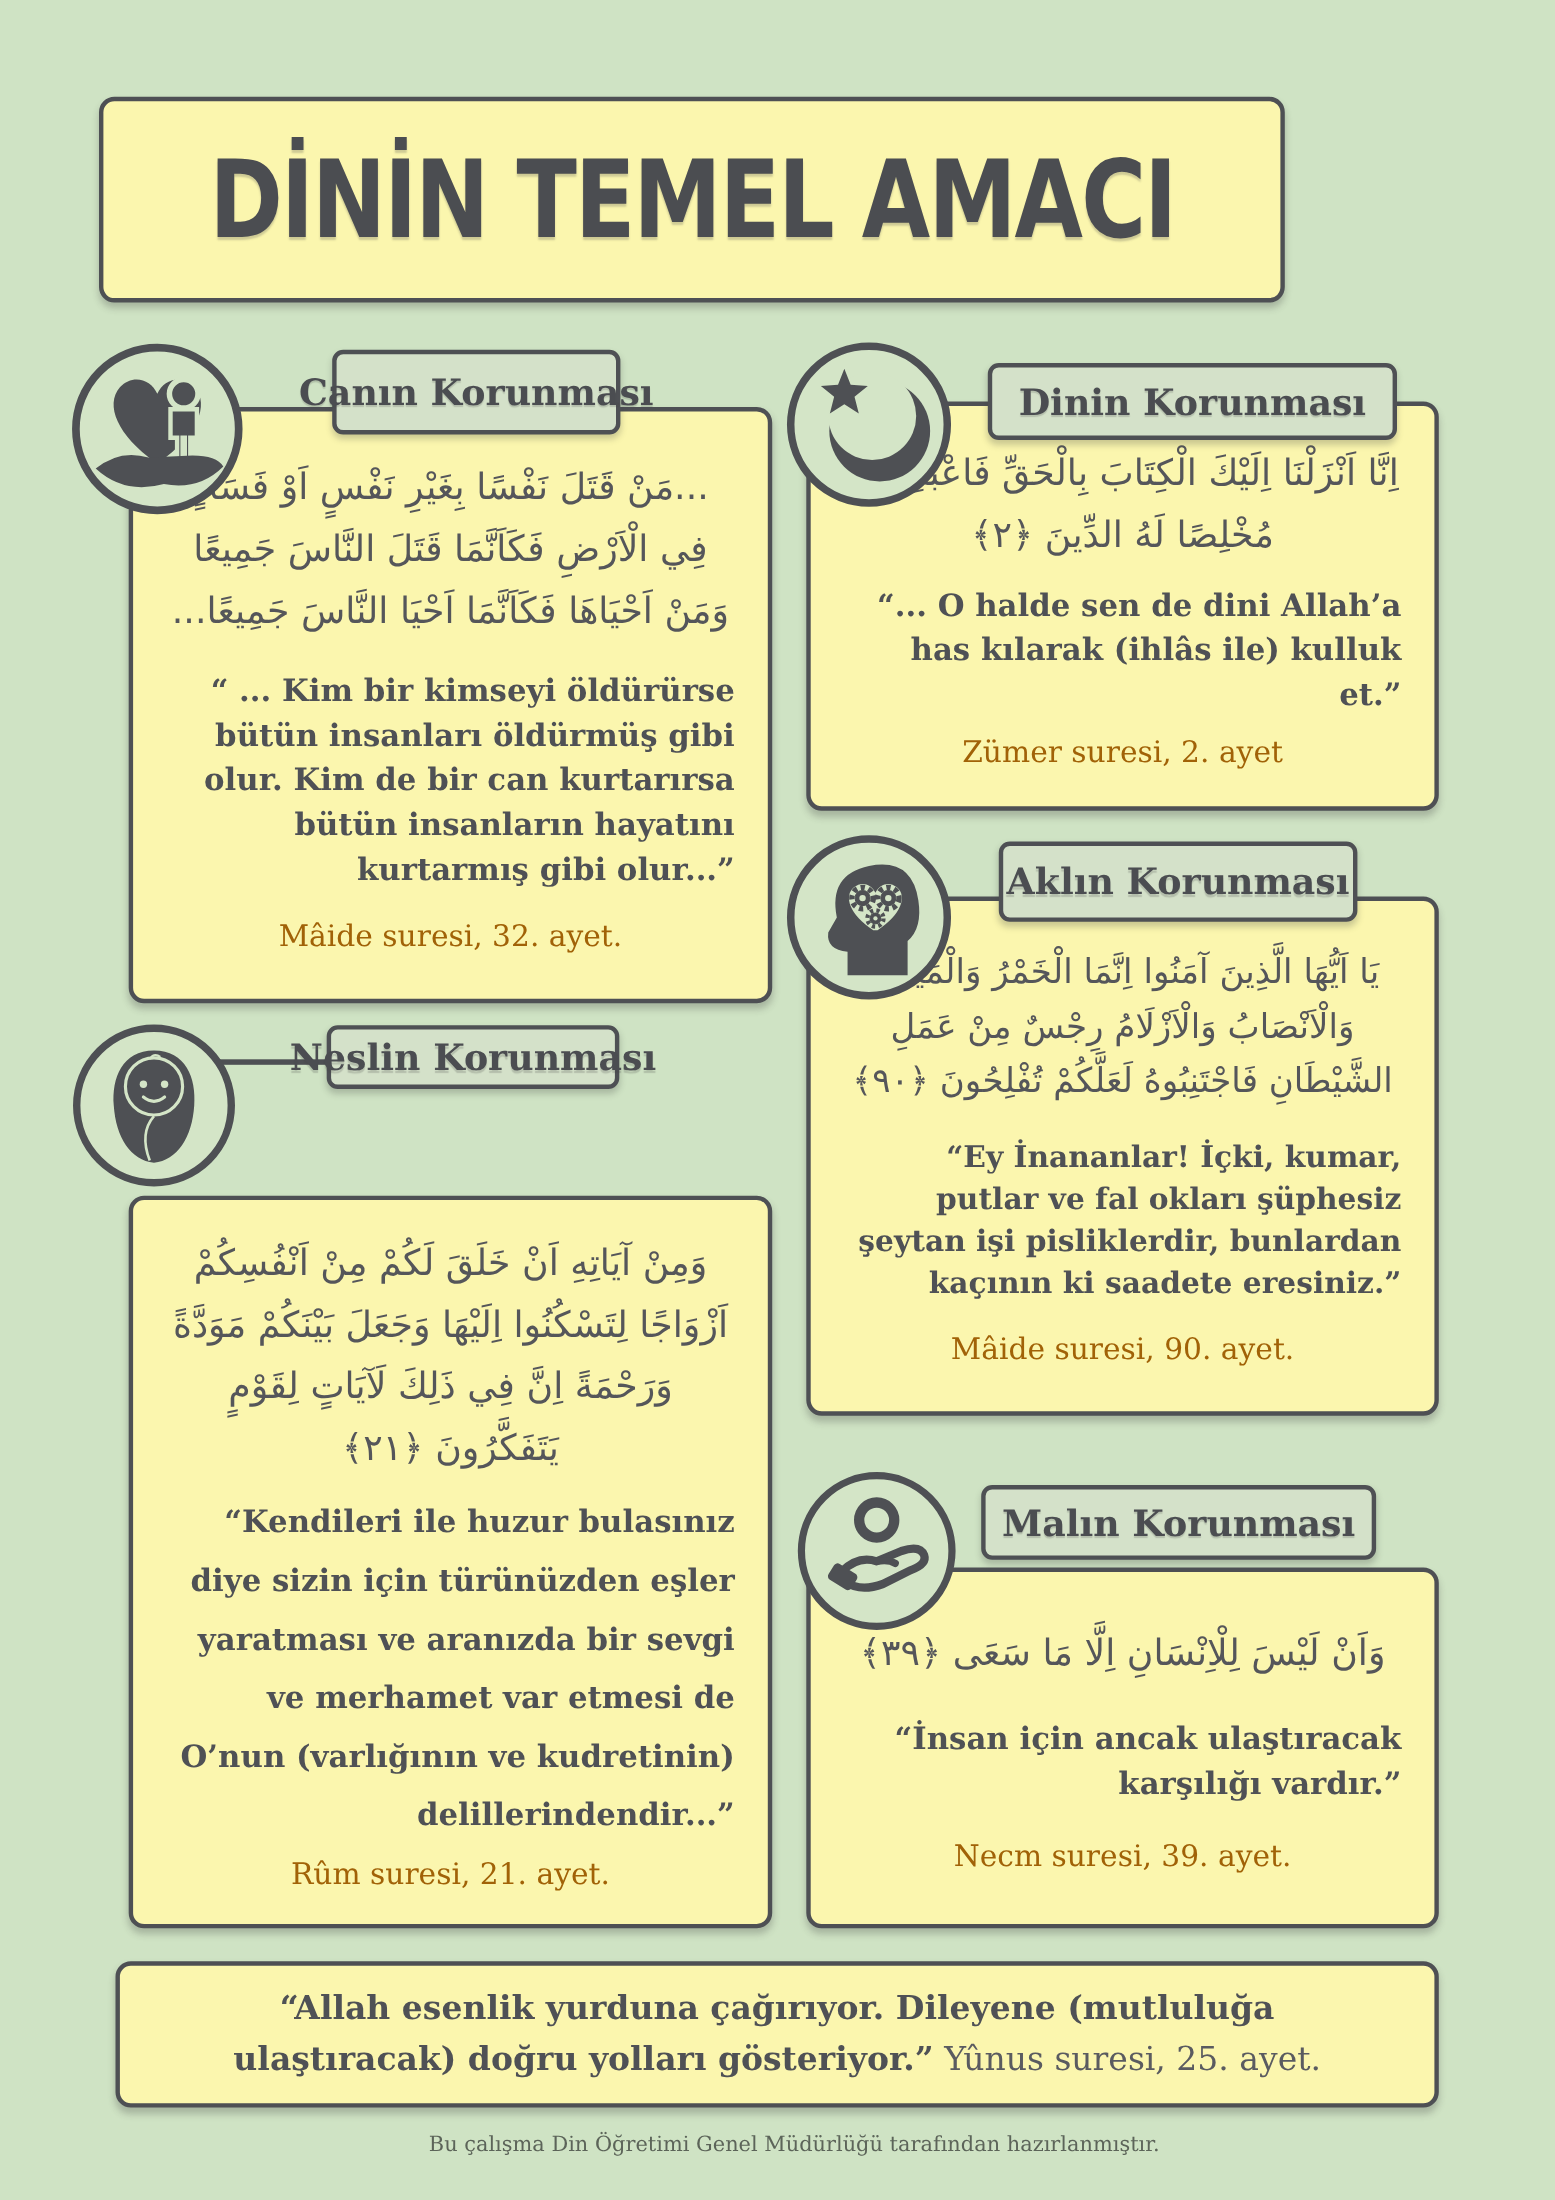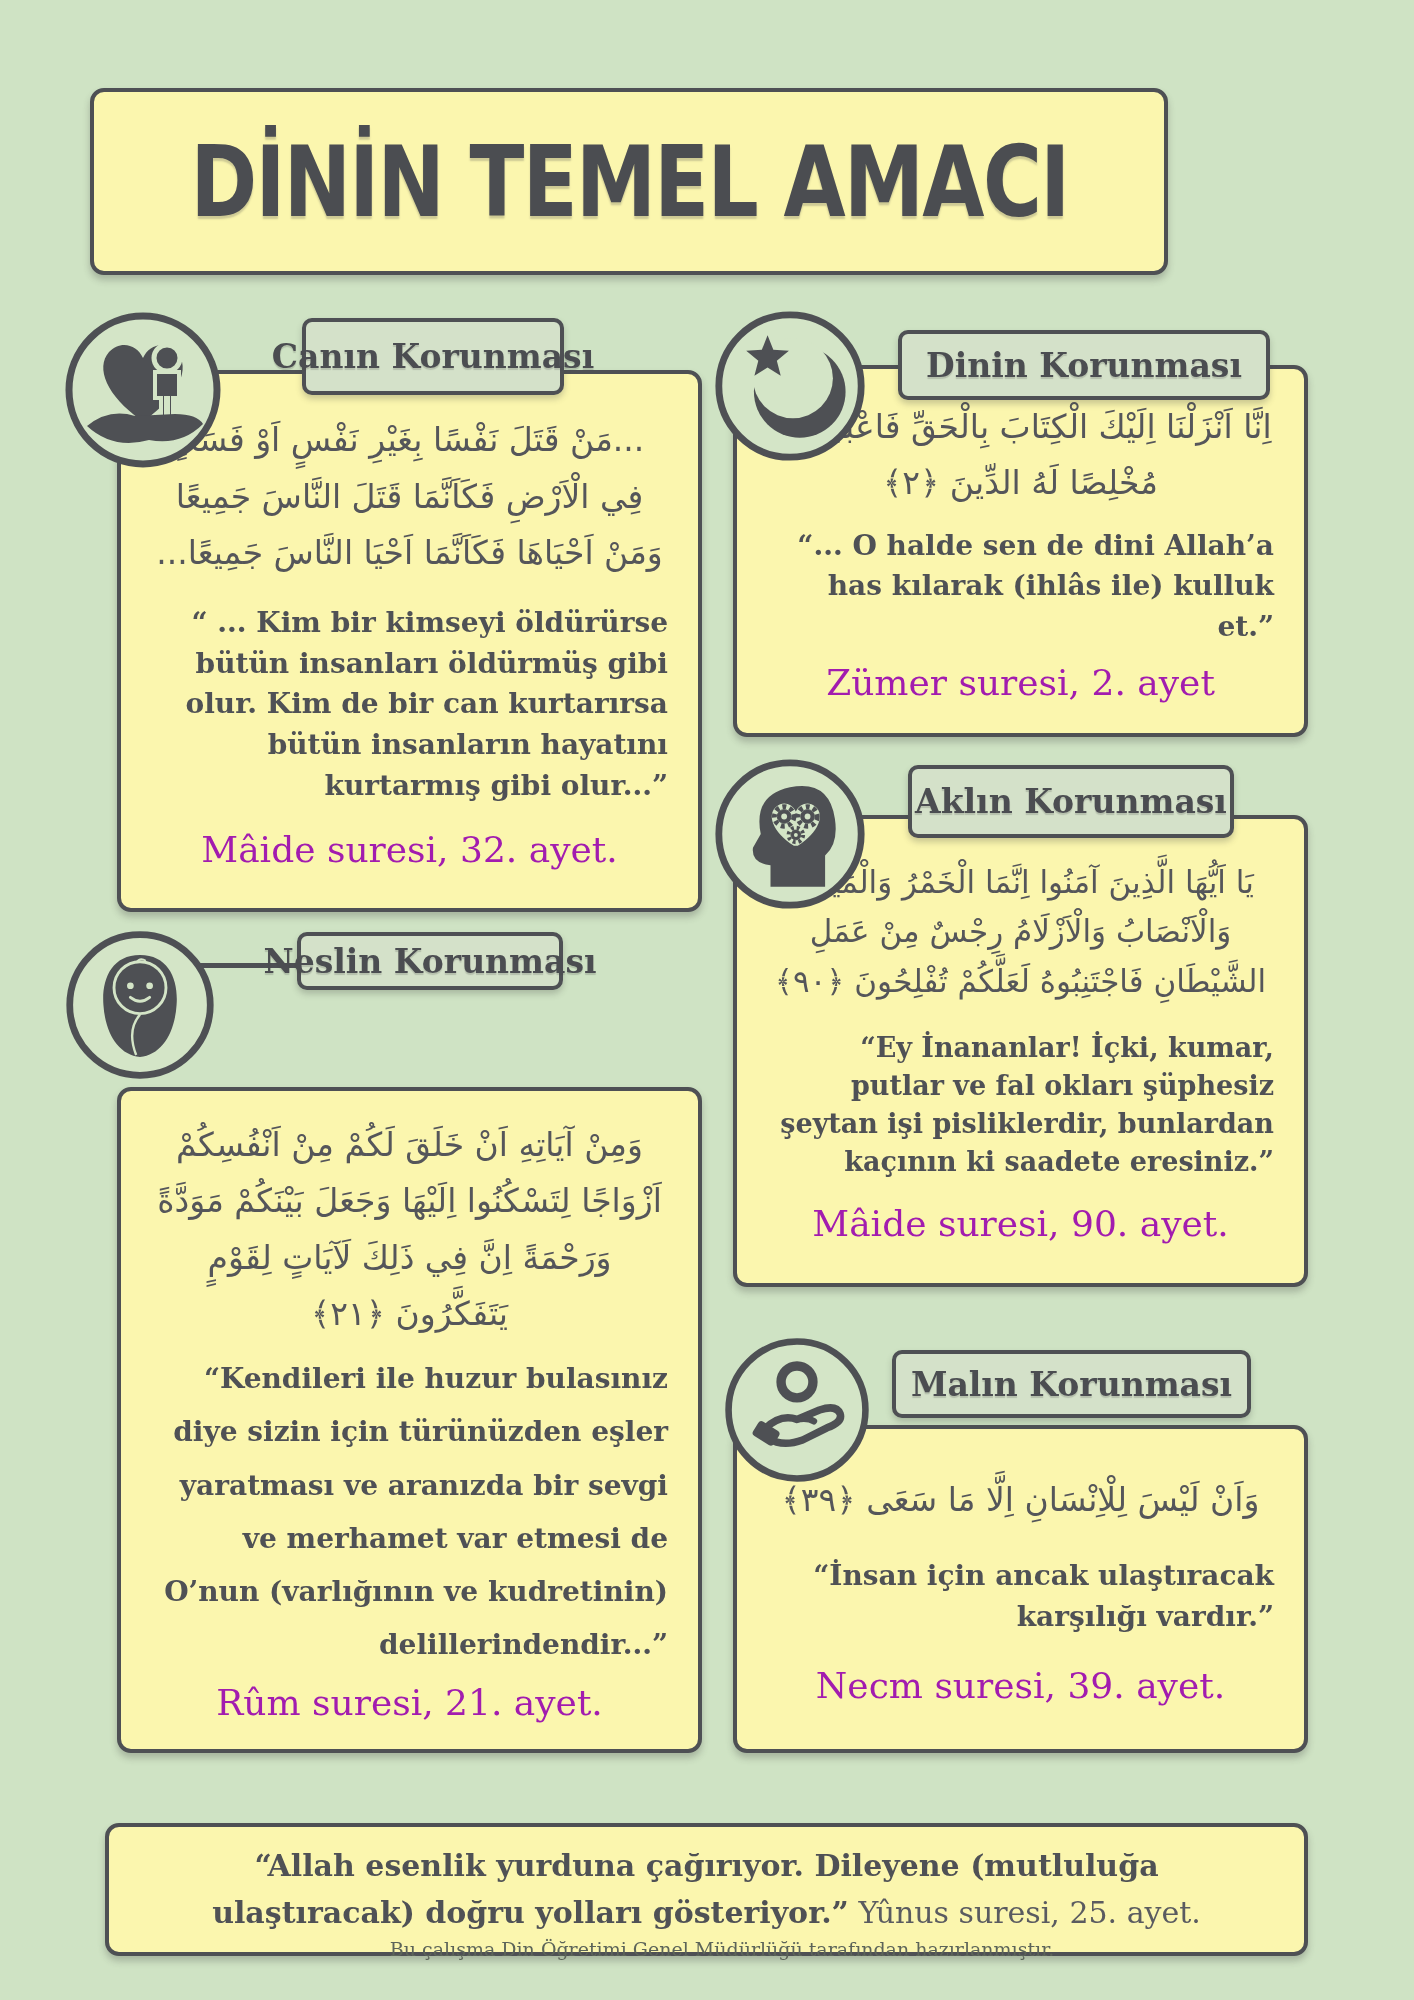--- a/index.html
+++ b/index.html
@@ -74,23 +74,23 @@
   }
   .turk{
     font-weight:bold;
     font-size:28px;
     line-height:1.45;
     text-align:right;
     color:#4f5155;
     margin:0;
   }
   .src{
-    font-size:36px;
+    font-size:27px;
     text-align:center;
-    color:#a21caf;
+    color:#a16207;
     margin:0;
   }
   
   .card-can  {left:117px;top:370px;width:585px;height:542px;}
   .card-din  {left:733px;top:365px;width:575px;height:372px;}
   .card-akil {left:733px;top:815px;width:575px;height:472px;}
   .card-nesil{left:117px;top:1087px;width:585px;height:666px;}
   .card-mal  {left:733px;top:1425px;width:575px;height:328px;}
   .card-akil .arabic{font-size:31px;line-height:1.6;}
   .card-akil .turk{font-size:27px;line-height:1.4;}
@@ -109,21 +109,20 @@
     position:absolute;
     background:#4e5054;
     height:5px;
     z-index:1;
   }
   .conn-nesil{left:140px;top:963px;width:160px;}
   .quotebox{
     left:105px;top:1783px;width:1203px;height:133px;
     display:flex;align-items:center;justify-content:flex-start;
     padding:10px 55px;
-    margin-top:40px;
   }
   .quotebox p{margin:0;text-align:center;font-size:30px;line-height:1.55;color:#4f5155;}
   .quotebox .qt{font-weight:bold;}
   .quotebox .qsrc{font-weight:normal;color:#5a5b60;}
   .credit{
     position:absolute;
     left:0;top:1938px;width:100%;
     text-align:center;
     font-size:19px;
     color:#5c6459;

